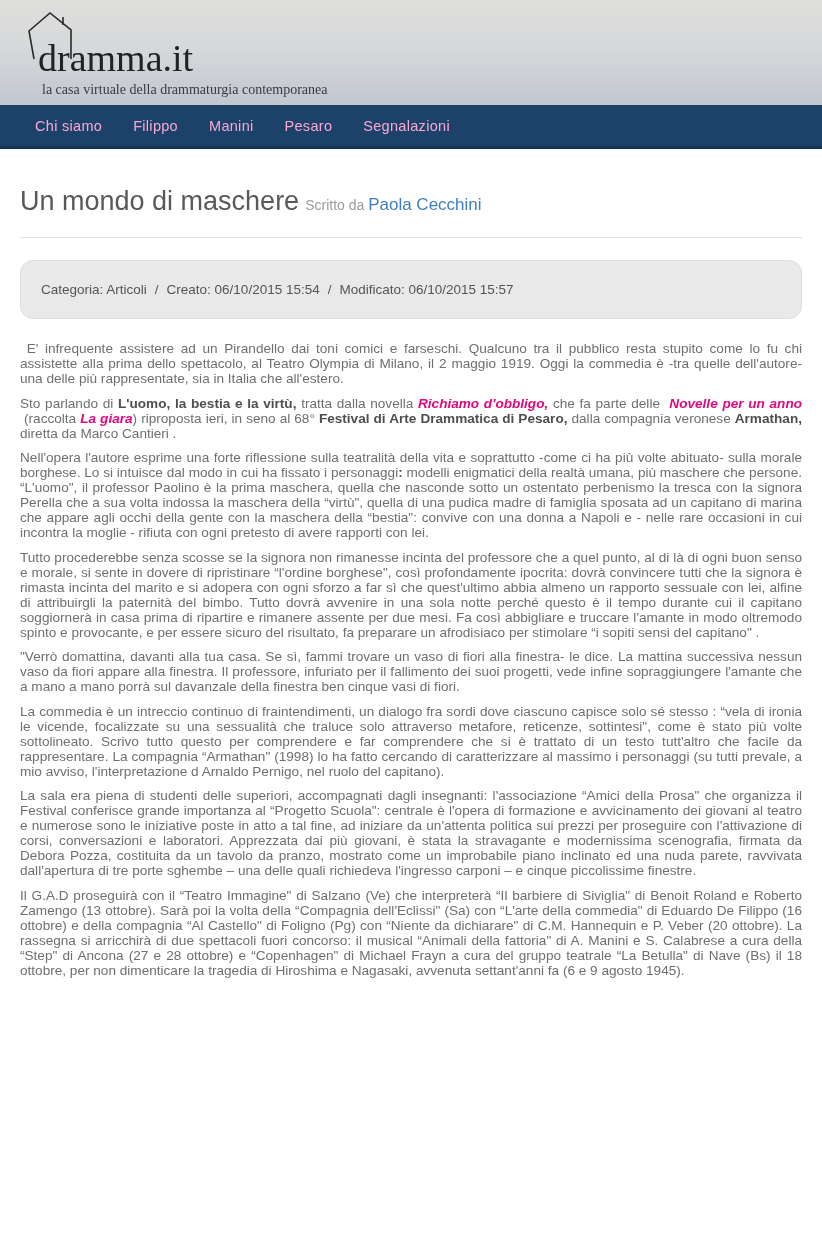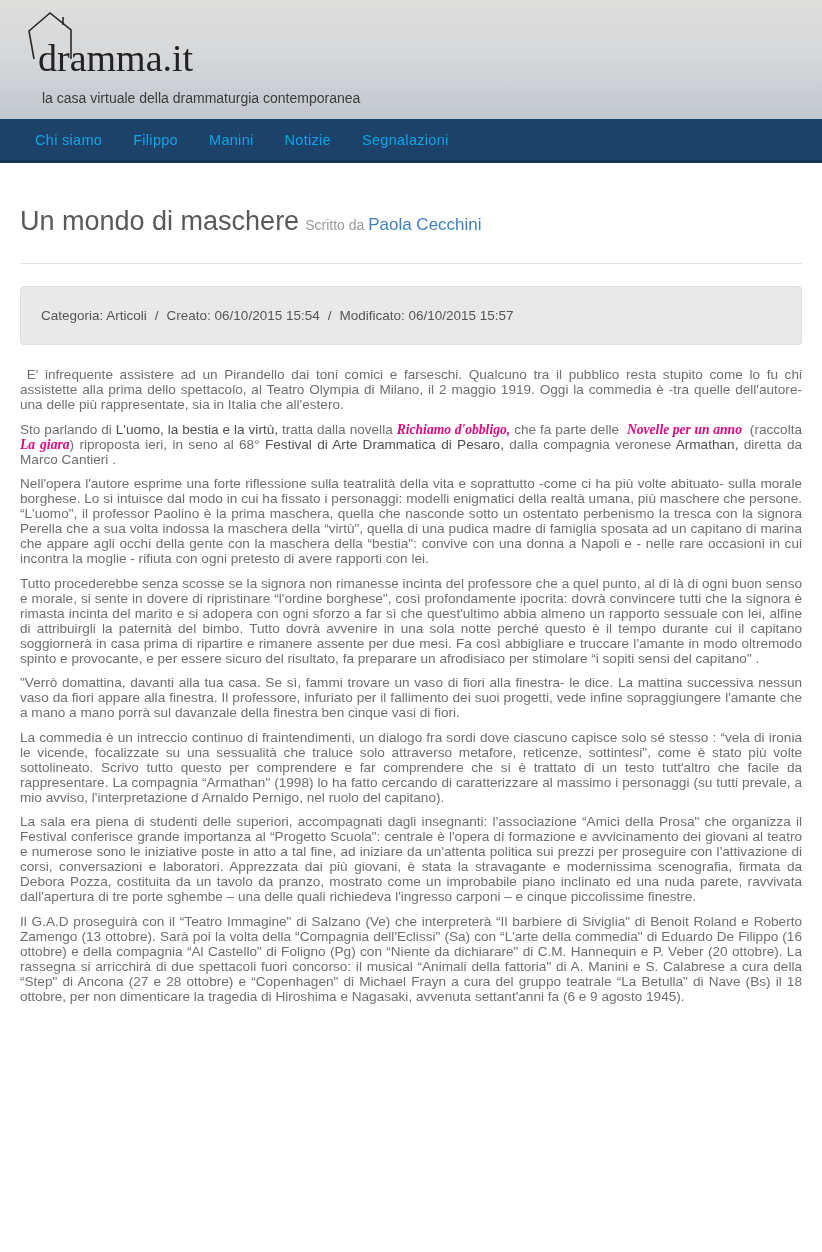--- a/index.html
+++ b/index.html
@@ -20,73 +20,73 @@
   html,body{background:#ffffff;}
   body{
     width:822px;
     min-height:1252px;
     font-family:"Liberation Sans", sans-serif;
     overflow-x:hidden;
   }
   
   .site-header{
     position:relative;
-    height:119px;
+    height:105px;
     background:linear-gradient(180deg, var(--header-top) 0%, #d6d8da 45%, var(--header-bottom) 100%);
   }
   .logo{
     position:absolute;left:26px;top:6px;width:320px;height:105px;cursor:pointer;
   }
   .logo svg{position:absolute;left:0;top:4px;}
   .logo-text{
     position:absolute;left:12px;top:30px;
     font-family:"Liberation Serif", serif;
     font-size:38px;color:#222;letter-spacing:0;
   }
   .tagline{
-    position:absolute;left:16px;top:84px;
-    font-family:Liberation Sans, sans-serif;
+    position:absolute;left:16px;top:76px;
+    font-family:Liberation Serif, serif;
     font-size:14px;color:#3a3a3a;white-space:nowrap;
   }
   
   .main-nav{
     height:44px;
     background:var(--nav-blue);
     border-bottom:3px solid var(--nav-blue-dark);
   }
   .main-nav ul{
     list-style:none;display:flex;align-items:center;height:41px;padding-left:35px;
   }
   .main-nav li{
-    color:#0ea5e9;font-size:14.5px;margin-right:31px;cursor:pointer;letter-spacing:.3px;
+    color:#f9a8d4;font-size:14.5px;margin-right:31px;cursor:pointer;letter-spacing:.3px;
   }
   
   .content{padding:36px 20px 30px 20px;}
   h1.page-title{
     font-weight:normal;color:var(--title-gray);
-    font-size:27px;line-height:44px;
+    font-size:27px;line-height:32px;
   }
   .byline{font-size:14px;color:var(--byline-gray);margin-left:6px;}
   .author{color:var(--link-blue);font-size:17px;text-decoration:none;cursor:pointer;}
   hr.divider{border:none;border-top:1px solid #e3e3e3;margin:16px 0 22px 0;}
   .meta-box{
     background:var(--meta-bg);
     border:1px solid var(--meta-border);
-    border-radius:4px;
+    border-radius:13px;
     padding:21px 20px;
     font-size:13.5px;color:#555;
     margin-bottom:22px;
   }
   .meta-sep{margin:0 8px;}
   .article-body p{
     font-size:13.6px;line-height:15px;color:var(--body-gray);
     text-align:justify;margin:0 0 9.5px 0;
   }
-  .run-bold{font-weight:normal;color:var(--bold-gray);}
-  .run-accent-italic{color:var(--accent-pink);font-style:italic;font-weight:bold;font-family:Liberation Serif, serif;}
+  .run-bold{font-weight:bold;color:var(--bold-gray);}
+  .run-accent-italic{color:var(--accent-pink);font-style:italic;font-weight:bold;}
 </style>
 </head>
 <body>
 
 <header class="site-header">
   <div class="logo">
     <span>
       <svg width="54" height="52" viewBox="0 0 54 52" aria-hidden="true">
         <path d="M8 49 L3 21 L24 3 L45 20 L45 49" fill="none" stroke="#2a2a2a" stroke-width="1.6"></path>
         <path d="M37 7 L37 15" fill="none" stroke="#2a2a2a" stroke-width="1.6"></path>
@@ -95,21 +95,21 @@
     <span class="logo-text">dramma.it</span>
     <div class="tagline">la casa virtuale della drammaturgia contemporanea</div>
   </div>
 </header>
 
 <nav class="main-nav">
   <ul>
       <li>Chi siamo</li>
       <li>Filippo</li>
       <li>Manini</li>
-      <li>Notizie</li>
+      <li>Pesaro</li>
       <li>Segnalazioni</li>
     </ul>
 </nav>
 
 <main class="content">
   <h1 class="page-title">
     <span>Un mondo di maschere</span><span class="byline"><span>Scritto da</span> <a class="author">Paola Cecchini</a></span>
   </h1>
   <hr class="divider">
   <div class="meta-box"><span class="meta-item">Categoria: Articoli</span><span class="meta-sep">/</span><span class="meta-item">Creato: 06/10/2015 15:54</span><span class="meta-sep">/</span><span class="meta-item">Modificato: 06/10/2015 15:57</span></div>

